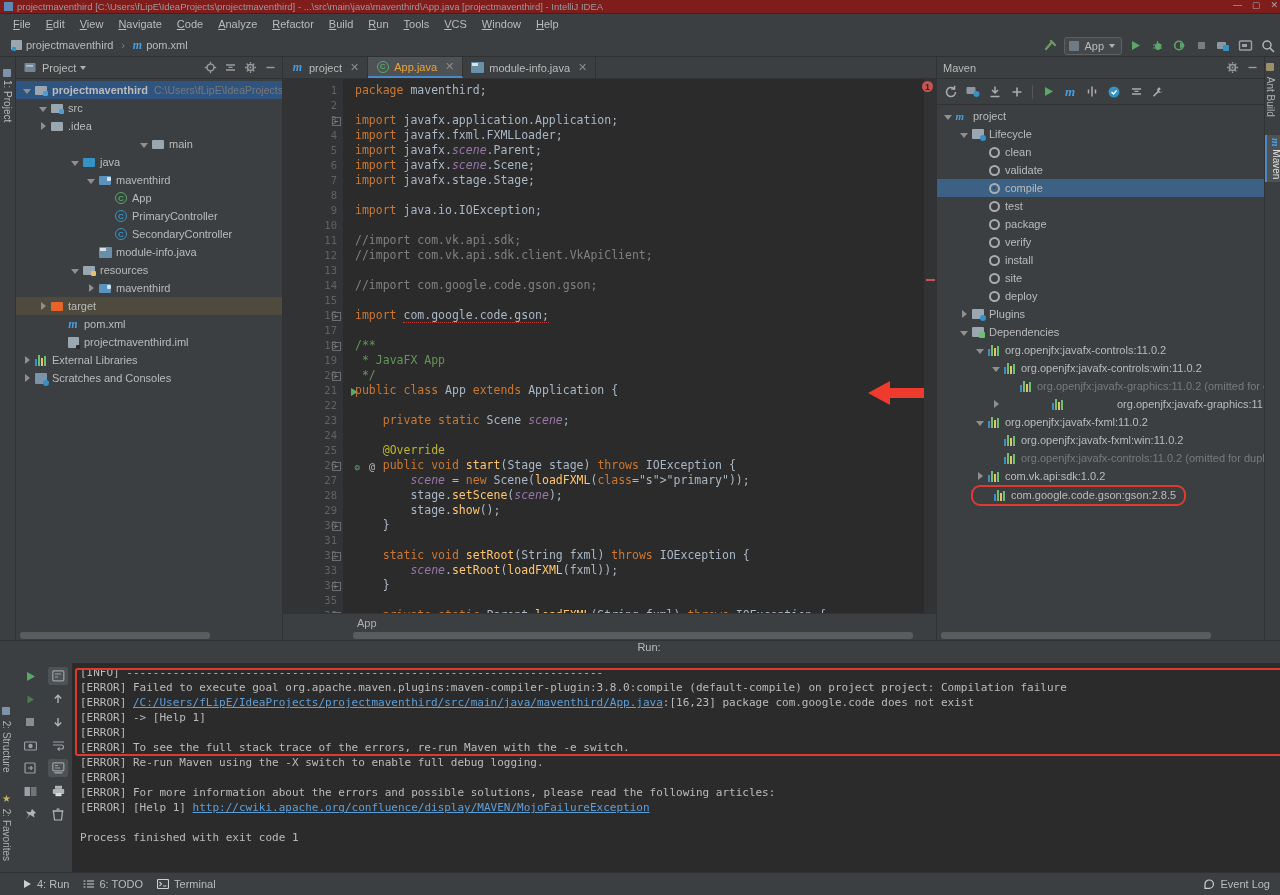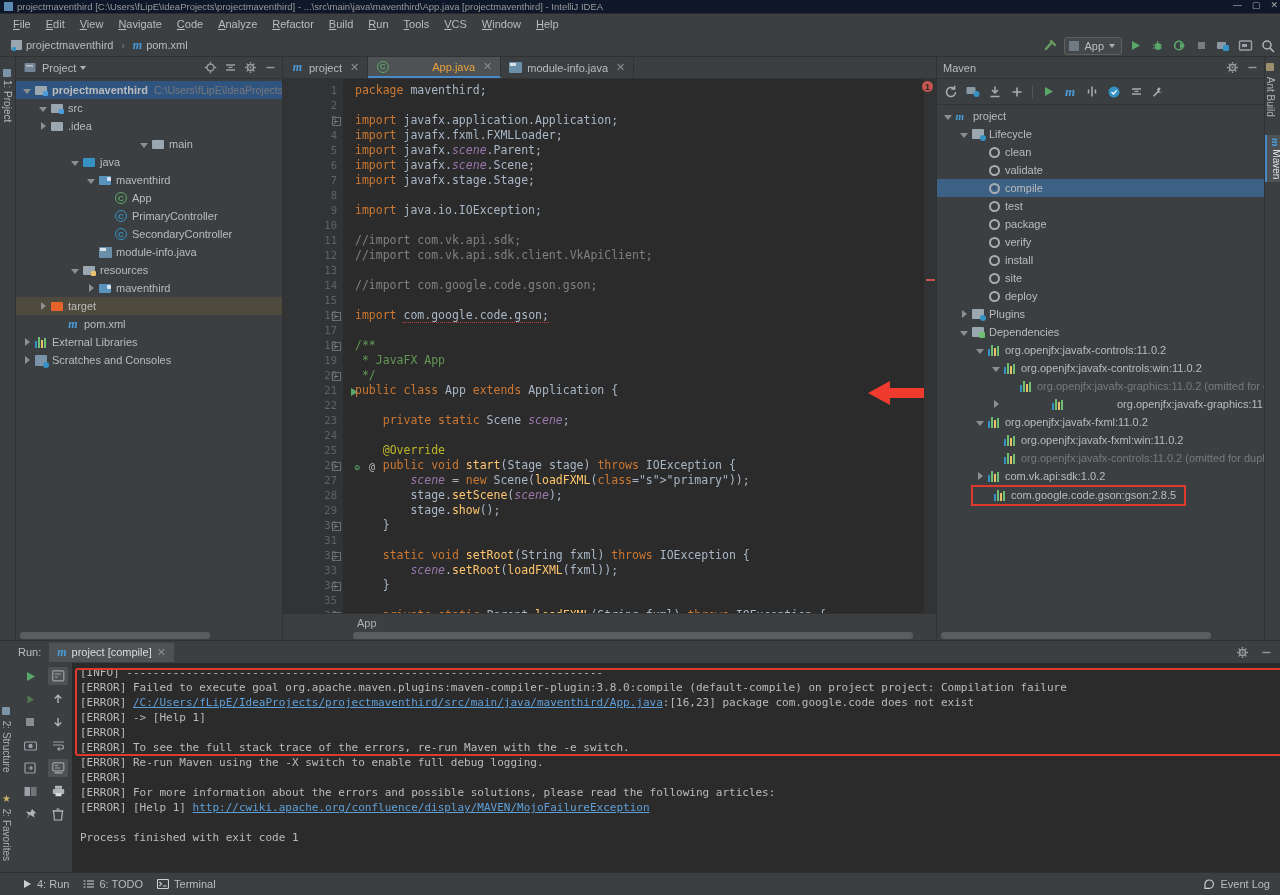--- a/index.html
+++ b/index.html
@@ -8,21 +8,21 @@
     background: #3c3f41;
     font-family: "Liberation Sans", sans-serif;
     font-size: 11px;
     color: #bbbbbb;
     overflow: hidden;
   }
   .app { position: relative; width: 1280px; height: 895px; }
 
   
   .titlebar {
-    height: 14px; background: #0f172a; display: flex; align-items: center;
+    height: 14px; background: #7f1d1d; display: flex; align-items: center;
     padding-left: 4px; font-size: 9.5px; color: #9a9a9a; overflow: hidden;
     white-space: nowrap; border-bottom: 1px solid #2b2b2b;
   }
   .titlebar .ticon { width: 9px; height: 9px; background: #5c8ab4; margin-right: 4px; flex: none;}
   .win-btns { position: absolute; right: 2px; top: 0px; display:flex; gap:10px; color:#aaa; font-size:9px;}
 
   
   .menubar {
     height: 20px; background: #3c3f41; display: flex; align-items: center;
     padding-left: 6px; gap: 1px; font-size: 11px;
@@ -138,29 +138,29 @@
   .mvtree{ flex:1; overflow:hidden; font-size:11px; padding-top:2px;}
   .gear { width:11px;height:11px;border-radius:50%;border:2px solid #a8adb2; position:relative;}
   .gear:after{content:"";position:absolute;left:2.5px;top:2.5px;width:2px;height:2px;border-radius:50%;background:#3c3f41;}
   .mvrow .tlabel{ color:#bbbbbb;}
   .mvrow.sel{ background:#3d6185;}
   .lcico{width:12px;height:10px;background:#9aa7b0;border-radius:1px;position:relative;}
   .lcico:after{content:"";position:absolute;right:-2px;bottom:-2px;width:6px;height:6px;border-radius:50%;background:#3592c4;}
   .depico{width:12px;height:10px;background:#9aa7b0;border-radius:1px;position:relative;}
   .depico:after{content:"";position:absolute;right:-1px;bottom:-1px;width:6px;height:6px;background:#6fbf73;border-radius:1px;}
   .mvroot{width:13px;height:12px;display:flex;align-items:flex-end;gap:1px;}
-  .highlight-box{ outline:2px solid #e03a2f; border-radius:0;}
+  .highlight-box{ outline:2px solid #e03a2f; border-radius:7px;}
 
   
   .rstrip{ width:16px; background:#3c3f41; border-left:1px solid #323232; position:relative;}
 
   
   .runpanel { position:absolute; top:640px; left:0; right:0; height:232px; background:#3c3f41; display:flex; flex-direction:column;
               border-top:1px solid #2f3133;}
-  .runhdr { height:22px; display:flex; align-items:center; padding-left:18px; gap:8px; position:relative;}
+  .runhdr { height:22px; display:flex; align-items:center; padding-left:18px; gap:20px; position:relative;flex-direction:column;}
   .runhdr .rlabel{ color:#bbb; font-size:11px;}
   .runtab{ display:flex;align-items:center;gap:5px; background:#4e5254; padding:2px 8px; font-size:11px; color:#ddd;}
   .runhdr .spacer{flex:1;}
   .runbody { flex:1; display:flex; }
   .runleftstrip{ width:16px; background:#3c3f41; position:relative;}
   .runtools{ width:28px; background:#3c3f41; display:flex;flex-direction:column; align-items:center; padding-top:4px; gap:5px;}
   .runtools2{ width:28px; background:#3c3f41; display:flex;flex-direction:column; align-items:center; padding-top:4px; gap:5px;}
   .rt { width:20px;height:18px; display:flex;align-items:center;justify-content:center;}
   .rt.on { background:#4e5254; border-radius:2px;}
   .console{ flex:1; background:#2b2b2b; position:relative; overflow:hidden; padding:2px 0 0 8px;}
@@ -407,20 +407,27 @@
             </span>
             <span class="tlabel">target</span>
           </div>
           <div class="trow" style="padding-left: 36px;">
             <span class="tw"></span>
             <span class="ticon2">
               <span class="mlogo" style="font-size:12px">m</span>
             </span>
             <span class="tlabel">pom.xml</span>
           </div>
+          <div class="trow" style="padding-left: 36px;">
+            <span class="tw"></span>
+            <span class="ticon2">
+              <span class="imlico"></span>
+            </span>
+            <span class="tlabel">projectmaventhird.iml</span>
+          </div>
           <div class="trow" style="padding-left: 4px;">
             <span class="tw"><span class="tri"></span></span>
             <span class="ticon2">
               <span class="libico">
                 <i></i>
                 <i></i>
                 <i></i>
                 <i></i>
               </span>
             </span>
@@ -445,21 +452,21 @@
             <span class="tabico">
               <span class="mlogo" style="font-size:12px">m</span>
             </span>
             <span>project</span>
             <span class="x">✕</span>
           </div>
           <div class="tab active">
             <span class="tabico">
               <span class="cls run">C</span>
             </span>
-            <span style="color: rgb(232, 163, 61); margin-left: 38px;">App.java</span>
+            <span style="color: rgb(232, 163, 61);">App.java</span>
             <span class="x">✕</span>
           </div>
           <div class="tab">
             <span class="tabico">
               <span class="modico"></span>
             </span>
             <span>module-info.java</span>
             <span class="x">✕</span>
           </div>
         </div>

